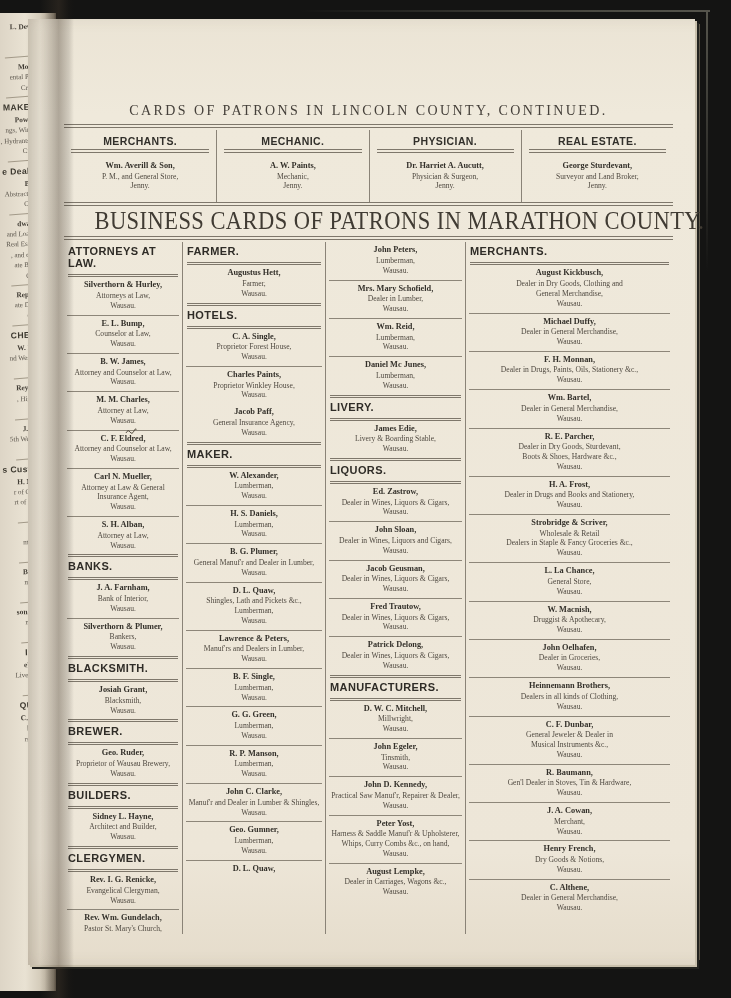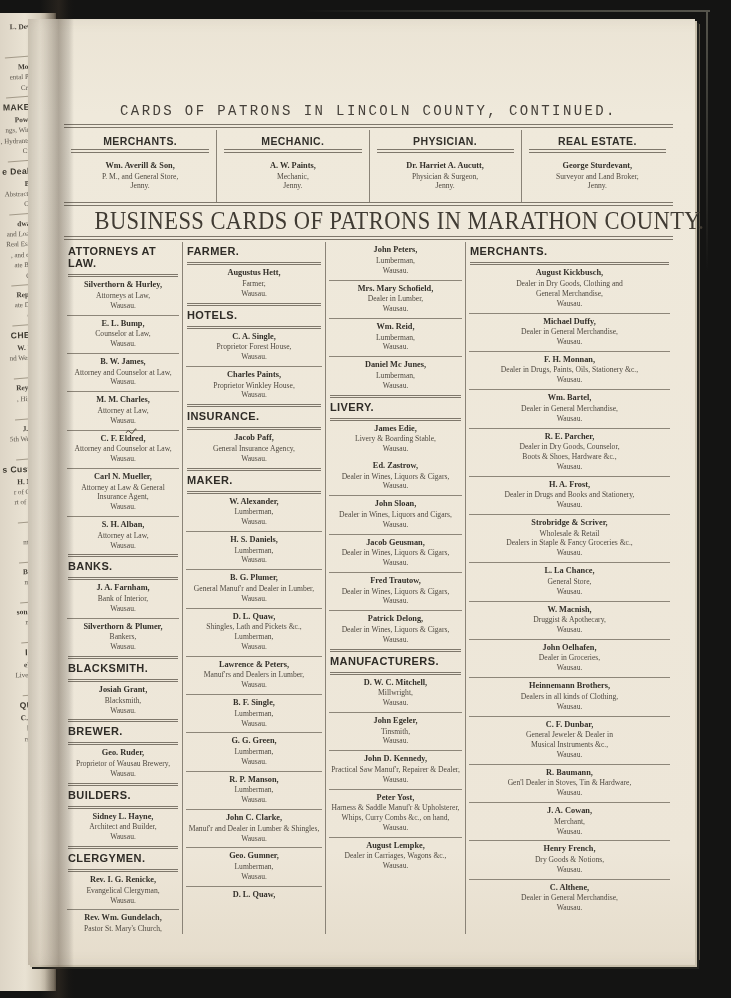--- a/index.html
+++ b/index.html
@@ -23,21 +23,21 @@
     box-shadow:inset 16px 0 22px -12px rgba(90,75,60,.38), 2px 2px 0 #c9c0ac, 4px 4px 0 #23231f;}
   .fore-edge{position:absolute;left:695px;top:24px;width:5px;height:936px;z-index:1;
     background:linear-gradient(90deg,#d8cfbb,#a99f8c 70%,#3a352c);}
   .cover-edge{position:absolute;left:706px;top:12px;width:2px;height:260px;z-index:1;
     background:linear-gradient(#55544c,rgba(40,40,36,0));}
   .cover-top{position:absolute;left:300px;top:10px;width:410px;height:2px;z-index:1;
     background:linear-gradient(90deg,rgba(70,70,62,0),#4a4941 70%,#55544c);}
   .content{position:absolute;left:36px;right:22px;top:84px;color:#3e3931;}
   
   .lincoln-title{text-align:center;font-size:14px;letter-spacing:2.4px;color:#45403a;
-    font-weight:400;line-height:16px;font-family:Liberation Mono, monospace;}
+    font-weight:400;line-height:16px;}
   .marathon-title{text-align:center;font-size:25px;letter-spacing:.5px;color:#403b33;
     font-weight:400;line-height:30px;transform:scaleX(.9);white-space:nowrap;}
   .dbl-rule{height:4px;border-top:1px solid #7e776b;border-bottom:1px solid #7e776b;box-sizing:border-box;}
   .rule-mt{margin-top:5px;} .rule-mb{margin-bottom:2px;}
   
   .lincoln-table{display:grid;grid-template-columns:repeat(4,1fr);}
   .lincoln-col{padding:2px 5px 7px;text-align:center;}
   .lincoln-col + .lincoln-col{border-left:1px solid #8a8377;}
   .lincoln-header{font-family:"Liberation Sans",sans-serif;font-weight:700;font-size:10.5px;
     letter-spacing:.4px;color:#32302b;padding:3px 0 2px;}
@@ -294,21 +294,20 @@
                 <div class="card-line">Proprietor Forest House,</div>
                 <div class="card-line">Wausau.</div>
               </div>
               <div class="card">
                 <div class="card-name">Charles Paints,</div>
                 <div class="card-line">Proprietor Winkley House,</div>
                 <div class="card-line">Wausau.</div>
               </div>
             </div>
             <div class="section">
-              <div class="cat-header">INSURANCE.</div>
               <div class="card">
                 <div class="card-name">Jacob Paff,</div>
                 <div class="card-line">General Insurance Agency,</div>
                 <div class="card-line">Wausau.</div>
               </div>
             </div>
             <div class="section">
               <div class="cat-header">MAKER.</div>
               <div class="card">
                 <div class="card-name">W. Alexander,</div>
@@ -390,20 +389,21 @@
             </div>
             <div class="section">
               <div class="cat-header">LIVERY.</div>
               <div class="card">
                 <div class="card-name">James Edie,</div>
                 <div class="card-line">Livery &amp; Boarding Stable,</div>
                 <div class="card-line">Wausau.</div>
               </div>
             </div>
             <div class="section">
+              <div class="cat-header">LIQUORS.</div>
               <div class="card">
                 <div class="card-name">Ed. Zastrow,</div>
                 <div class="card-line">Dealer in Wines, Liquors &amp; Cigars,</div>
                 <div class="card-line">Wausau.</div>
               </div>
               <div class="card">
                 <div class="card-name">John Sloan,</div>
                 <div class="card-line">Dealer in Wines, Liquors and Cigars,</div>
                 <div class="card-line">Wausau.</div>
               </div>
@@ -472,21 +472,21 @@
                 <div class="card-line">Dealer in Drugs, Paints, Oils, Stationery &amp;c.,</div>
                 <div class="card-line">Wausau.</div>
               </div>
               <div class="card">
                 <div class="card-name">Wm. Bartel,</div>
                 <div class="card-line">Dealer in General Merchandise,</div>
                 <div class="card-line">Wausau.</div>
               </div>
               <div class="card">
                 <div class="card-name">R. E. Parcher,</div>
-                <div class="card-line">Dealer in Dry Goods, Counselor,</div>
+                <div class="card-line">Dealer in Dry Goods, Sturdevant,</div>
                 <div class="card-line">Boots &amp; Shoes, Hardware &amp;c.,</div>
                 <div class="card-line">Wausau.</div>
               </div>
               <div class="card">
                 <div class="card-name">H. A. Frost,</div>
                 <div class="card-line">Dealer in Drugs and Books and Stationery,</div>
                 <div class="card-line">Wausau.</div>
               </div>
               <div class="card">
                 <div class="card-name">Strobridge &amp; Scriver,</div>

